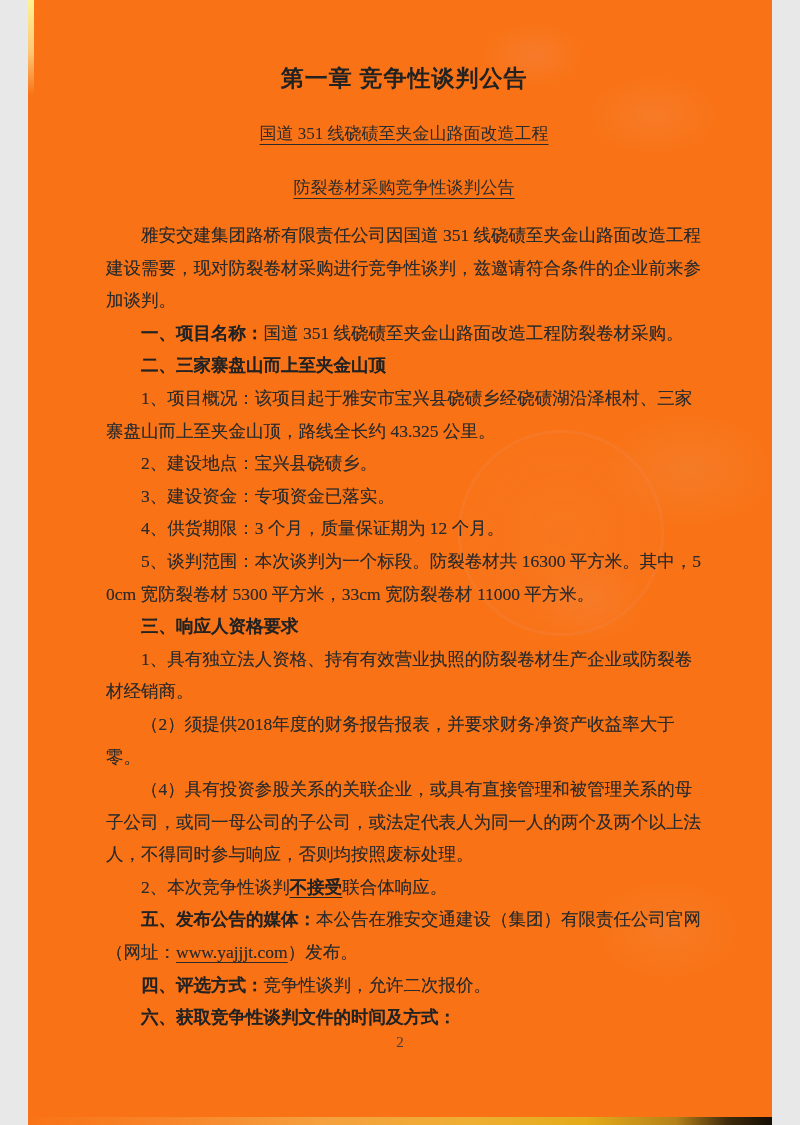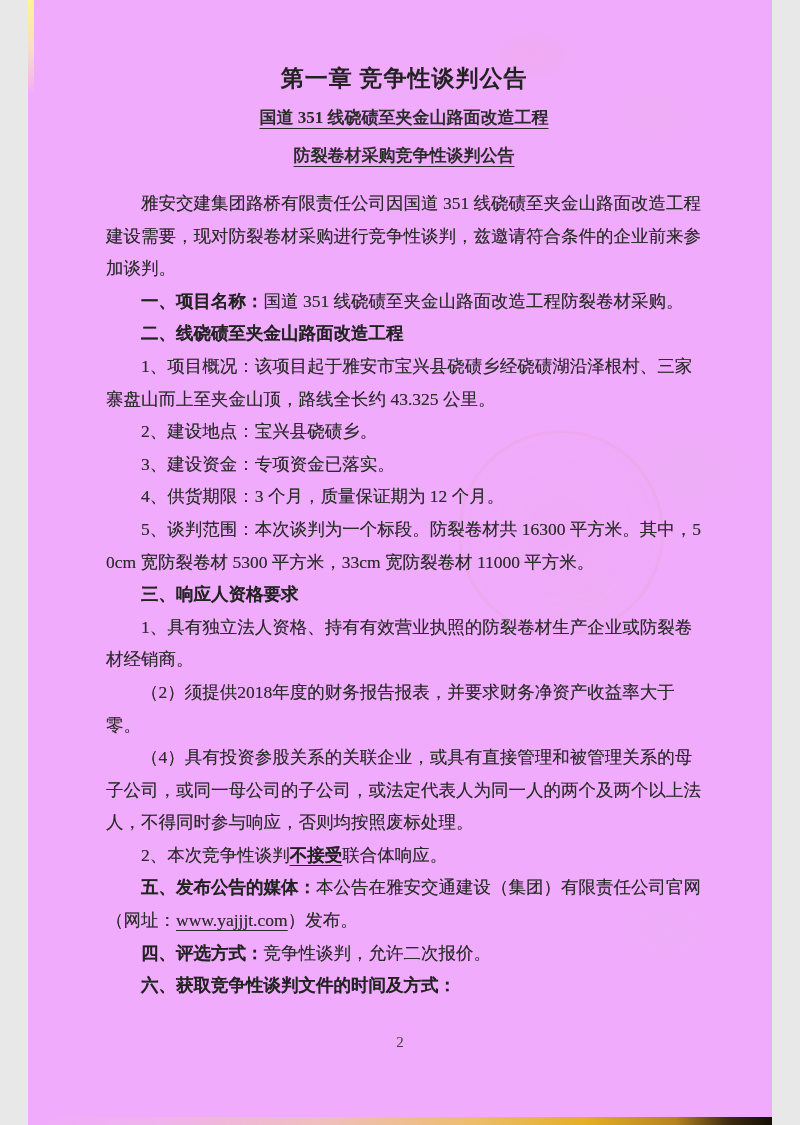--- a/index.html
+++ b/index.html
@@ -6,21 +6,21 @@
     margin: 0;
     padding: 0;
     background: #e8e8e8;
     font-family: "Liberation Serif", "DejaVu Serif", serif;
   }
   .page {
     position: relative;
     width: 744px;
     height: 1125px;
     margin: 0 auto;
-    background: #f0abfc;
+    background: #f97316;
     overflow: hidden;
     color: #2b2b2b;
   }
   
   .page::before {
     content: "";
     position: absolute;
     inset: 0;
     pointer-events: none;
     background-image:
@@ -71,23 +71,23 @@
     text-align: center;
     font-size: 23px;
     font-weight: 700;
     letter-spacing: 1px;
     line-height: 34px;
     color: #222;
   }
   .subtitle {
     text-align: center;
     font-size: 17px;
-    font-weight: 700;
+    font-weight: 400;
     line-height: 33px;
-    margin-top: 5px;
+    margin-top: 21px;
   }
   .subtitle span {
     text-decoration: underline;
     text-underline-offset: 5px;
     text-decoration-thickness: 1.4px;
   }
   .doc-body {
     margin-top: 15px;
   }
   .para {
@@ -124,21 +124,21 @@
     <h1 class="chapter-title">第一章 竞争性谈判公告</h1>
     <div class="subtitle">
       <span>国道 351 线硗碛至夹金山路面改造工程</span>
     </div>
     <div class="subtitle">
       <span>防裂卷材采购竞争性谈判公告</span>
     </div>
     <div class="doc-body">
         <p class="para"><span>雅安交建集团路桥有限责任公司因国道 351 线硗碛至夹金山路面改造工程建设需要，现对防裂卷材采购进行竞争性谈判，兹邀请符合条件的企业前来参加谈判。</span></p>
         <p class="para"><span class="b">一、项目名称：</span><span>国道 351 线硗碛至夹金山路面改造工程防裂卷材采购。</span></p>
-        <p class="para"><span class="b">二、线硗碛至夹金山路面改造工程</span></p>
+        <p class="para"><span class="b">二、三家寨盘山而上至夹金山顶</span></p>
         <p class="para"><span>1、项目概况：该项目起于雅安市宝兴县硗碛乡经硗碛湖沿泽根村、三家寨盘山而上至夹金山顶，路线全长约 43.325 公里。</span></p>
         <p class="para"><span>2、建设地点：宝兴县硗碛乡。</span></p>
         <p class="para"><span>3、建设资金：专项资金已落实。</span></p>
         <p class="para"><span>4、供货期限：3 个月，质量保证期为 12 个月。</span></p>
         <p class="para"><span>5、谈判范围：本次谈判为一个标段。防裂卷材共 16300 平方米。其中，50cm 宽防裂卷材 5300 平方米，33cm 宽防裂卷材 11000 平方米。</span></p>
         <p class="para"><span class="b">三、响应人资格要求</span></p>
         <p class="para"><span>1、具有独立法人资格、持有有效营业执照的防裂卷材生产企业或防裂卷材经销商。</span></p>
         <p class="para"><span>（2）须提供2018年度的财务报告报表，并要求财务净资产收益率大于零。</span></p>
         <p class="para"><span>（4）具有投资参股关系的关联企业，或具有直接管理和被管理关系的母子公司，或同一母公司的子公司，或法定代表人为同一人的两个及两个以上法人，不得同时参与响应，否则均按照废标处理。</span></p>
         <p class="para"><span>2、本次竞争性谈判</span><span class="b u">不接受</span><span>联合体响应。</span></p>

